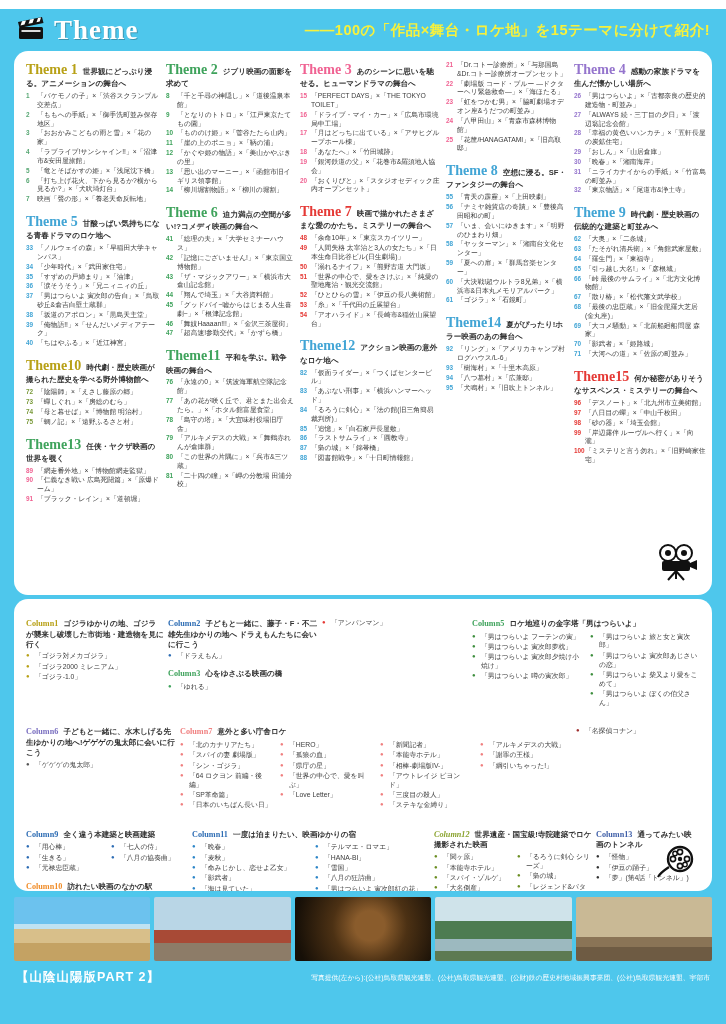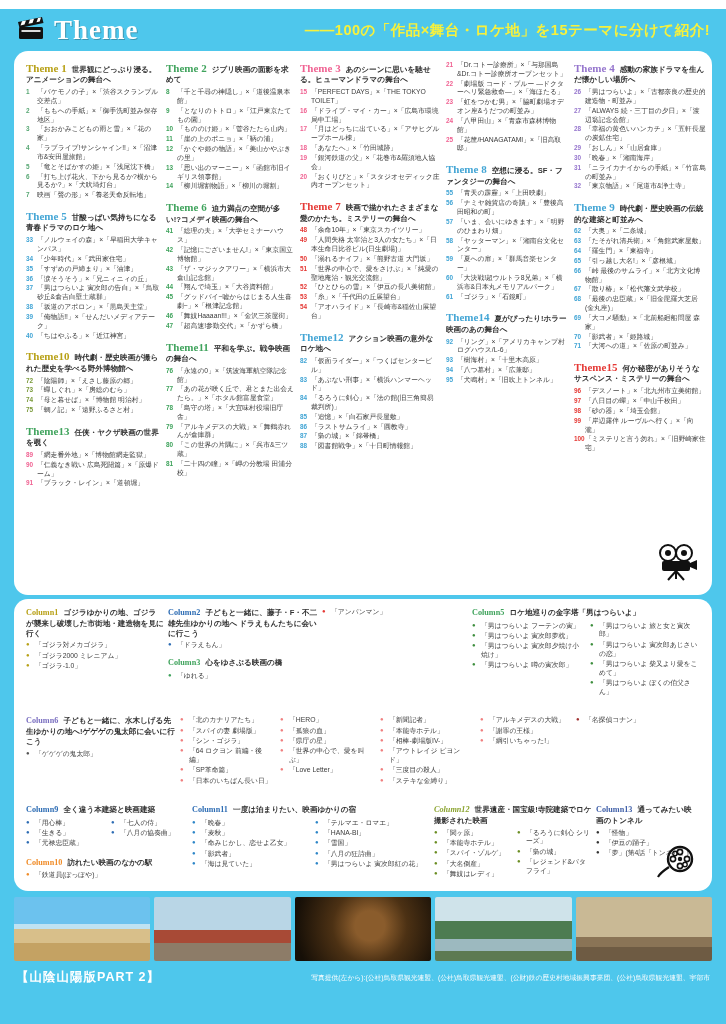--- a/index.html
+++ b/index.html
@@ -9,26 +9,26 @@
   .topstrip{height:9px;background:#ffffff;}
   
   .bar{display:flex;align-items:center;padding:0 16px;height:42px;}
   .bar .clap{margin-right:8px;}
   .bigtitle{font-family:"Liberation Serif","DejaVu Serif",serif;font-weight:bold;
             color:#ffffff;font-size:27px;letter-spacing:1px;text-shadow:1px 1px 0 rgba(0,0,0,.25);}
   .tagline{margin-left:auto;color:#f7f13c;font-weight:bold;font-size:14.5px;letter-spacing:.5px;}
   
   .card{background:#ffffff;border-radius:14px;margin:0 14px;box-sizing:border-box;overflow:hidden;}
   #theme-card{height:544px;padding:10px 12px;display:flex;gap:6px;position:relative;}
-  #column-card{height:292px;margin-top:4px;padding:9px 12px;position:relative;}
+  #column-card{height:292px;margin-top:4px;padding:20px 12px;position:relative;}
   .tcol{flex:0 0 auto;}
   
   .tblock{margin-bottom:9px;}
   .thead{font-size:7.6px;font-weight:bold;color:#333;line-height:1.3;margin-bottom:3px;}
-  .tlabel{font-family:"Liberation Serif","DejaVu Serif",serif;font-weight:bold;font-size:11px;margin-right:3px;}
+  .tlabel{font-family:"Liberation Serif","DejaVu Serif",serif;font-weight:bold;font-size:14px;margin-right:3px;}
   .item{position:relative;padding-left:11px;margin-bottom:1px;}
   .item .n{position:absolute;left:0;top:0;font-size:6.4px;font-weight:bold;}
   .item .t{font-size:6.8px;color:#3a3a3a;line-height:1.3;display:block;}
   
   .crow{display:flex;gap:4px;margin-bottom:10px;}
   .ccell{flex:0 0 auto;}
   .cblock{margin-bottom:8px;}
   .chead{font-size:7.6px;font-weight:bold;color:#333;line-height:1.3;margin-bottom:3px;}
   .clabel{font-family:"Liberation Serif","DejaVu Serif",serif;font-weight:bold;font-size:8.2px;margin-right:3px;}
   .bitem{position:relative;padding-left:9px;margin-bottom:1.5px;font-size:6.8px;color:#3a3a3a;line-height:1.3;}
@@ -603,20 +603,21 @@
       <div class="ccell" style="width:150px">
           <div class="cblock">
             <div class="chead"><span class="clabel" style="color: rgb(122, 111, 192);">Column6</span><span> 子どもと一緒に、水木しげる先生ゆかりの地へ!ゲゲゲの鬼太郎に会いに行こう</span></div>
             <div>
               <div class="bitem"><span class="b" style="color: rgb(85, 85, 85);">●</span><span>「ゲゲゲの鬼太郎」</span></div>
             </div>
           </div>
         </div>
       <div class="ccell" style="width:392px">
           <div class="cblock">
+            <div class="chead"><span class="clabel" style="color: rgb(240, 128, 128);">Column7</span><span> 意外と多い庁舎ロケ</span></div>
             <div class="sub">
               <div>
                 <div class="bitem"><span class="b" style="color: rgb(240, 128, 128);">●</span><span>「北のカナリアたち」</span></div>
                 <div class="bitem"><span class="b" style="color: rgb(240, 128, 128);">●</span><span>「スパイの妻 劇場版」</span></div>
                 <div class="bitem"><span class="b" style="color: rgb(240, 128, 128);">●</span><span>「シン・ゴジラ」</span></div>
                 <div class="bitem"><span class="b" style="color: rgb(240, 128, 128);">●</span><span>「64 ロクヨン 前編・後編」</span></div>
                 <div class="bitem"><span class="b" style="color: rgb(240, 128, 128);">●</span><span>「SP革命篇」</span></div>
                 <div class="bitem"><span class="b" style="color: rgb(240, 128, 128);">●</span><span>「日本のいちばん長い日」</span></div>
               </div>
               <div>

